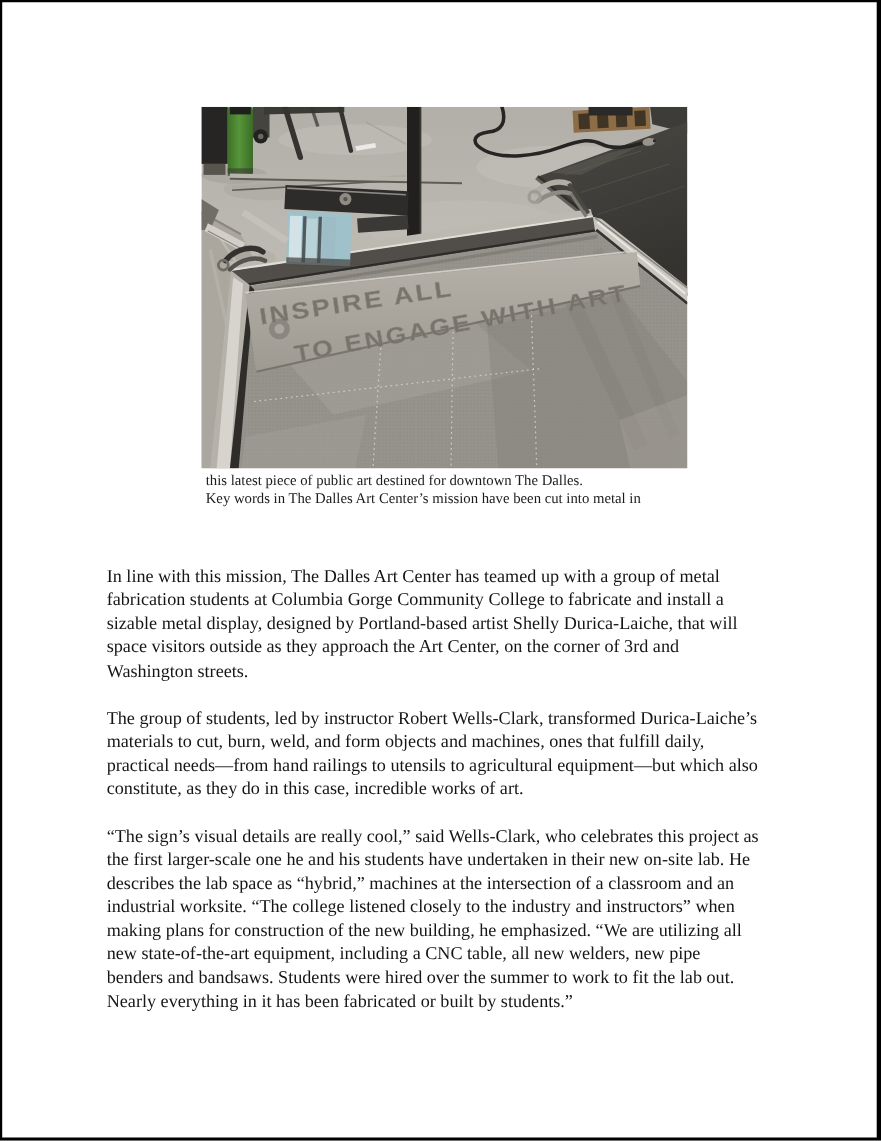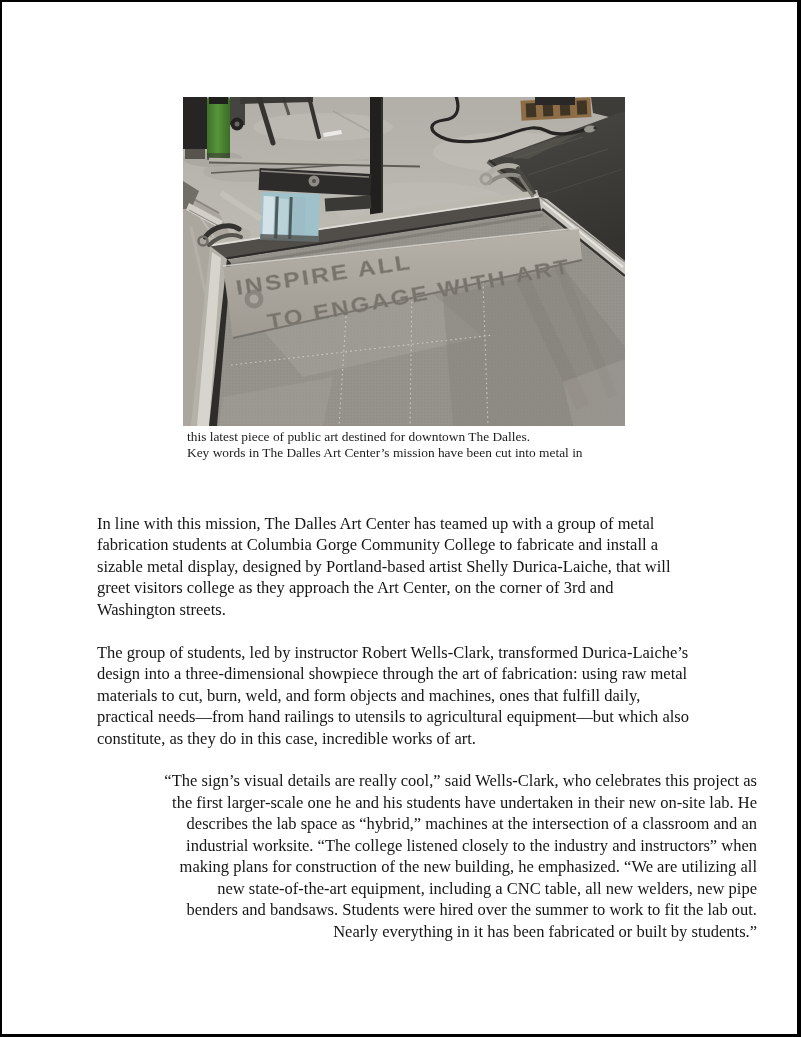--- a/index.html
+++ b/index.html
@@ -19,21 +19,21 @@
   .photo svg{display:block;}
   .caption{
     position:absolute;left:185px;top:427px;width:460px;
     font-size:13.4px;line-height:16px;color:#1c1c1c;
   }
   .bodytext{
     position:absolute;left:95px;top:511px;width:660px;
     font-size:16.5px;line-height:21.45px;color:#151515;
   }
   .para{margin:0 0 21.45px 0;font-family:Liberation Serif, serif;}
-  .para:last-child{margin-bottom:0;text-align:right;}
+  .para:last-child{margin-bottom:0;}
   .tline{white-space:nowrap;}
   .sign-text{
     font-family:"Liberation Sans", sans-serif;
     font-weight:bold;
     fill:#76726a;
     stroke:#8d8a83;stroke-width:0.4;
     opacity:0.95;
     letter-spacing:2px;
   }
 </style>
@@ -229,26 +229,25 @@
   <div class="caption">
     <div class="tline">this latest piece of public art destined for downtown The Dalles.</div>
     <div class="tline">Key words in The Dalles Art Center’s mission have been cut into metal in</div>
   </div>
 
   <div class="bodytext">
     <div class="para">
       <div class="tline">In line with this mission, The Dalles Art Center has teamed up with a group of metal</div>
       <div class="tline">fabrication students at Columbia Gorge Community College to fabricate and install a</div>
       <div class="tline">sizable metal display, designed by Portland-based artist Shelly Durica-Laiche, that will</div>
-      <div class="tline">greet visitors college as they approach the Art Center, on the corner of 3rd and</div>
+      <div class="tline">space visitors outside as they approach the Art Center, on the corner of 3rd and</div>
       <div class="tline">Washington streets.</div>
     </div>
     <div class="para">
       <div class="tline">The group of students, led by instructor Robert Wells-Clark, transformed Durica-Laiche’s</div>
-      <div class="tline">design into a three-dimensional showpiece through the art of fabrication: using raw metal</div>
       <div class="tline">materials to cut, burn, weld, and form objects and machines, ones that fulfill daily,</div>
       <div class="tline">practical needs—from hand railings to utensils to agricultural equipment—but which also</div>
       <div class="tline">constitute, as they do in this case, incredible works of art.</div>
     </div>
     <div class="para">
       <div class="tline">“The sign’s visual details are really cool,” said Wells-Clark, who celebrates this project as</div>
       <div class="tline">the first larger-scale one he and his students have undertaken in their new on-site lab. He</div>
       <div class="tline">describes the lab space as “hybrid,” machines at the intersection of a classroom and an</div>
       <div class="tline">industrial worksite. “The college listened closely to the industry and instructors” when</div>
       <div class="tline">making plans for construction of the new building, he emphasized. “We are utilizing all</div>

